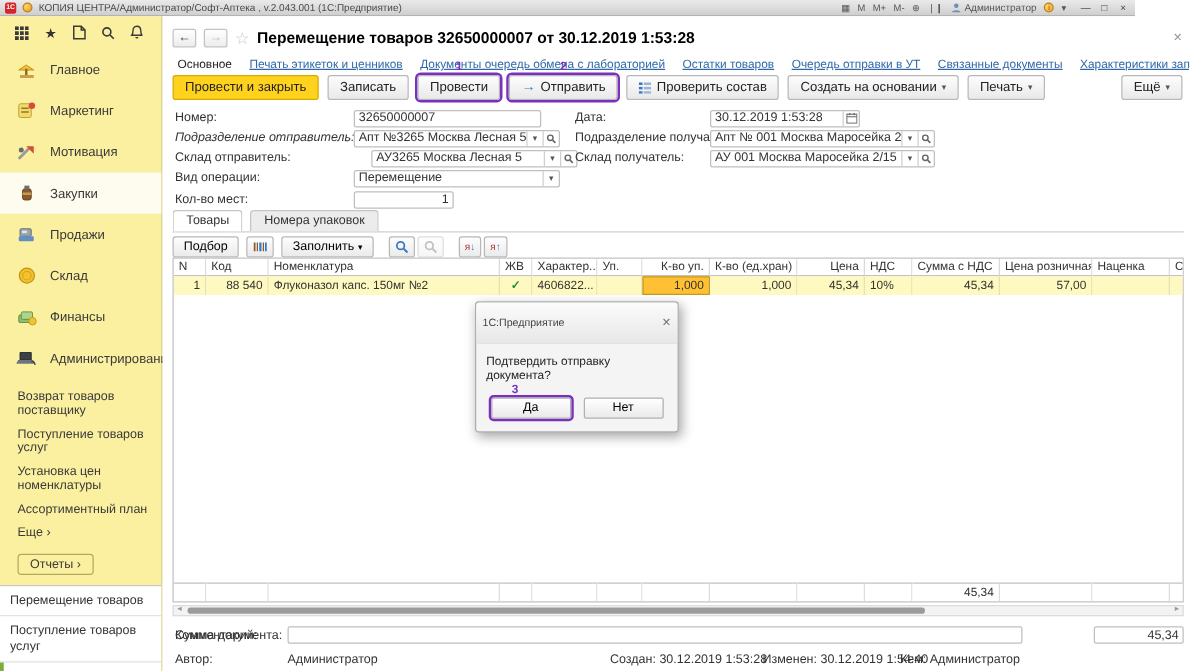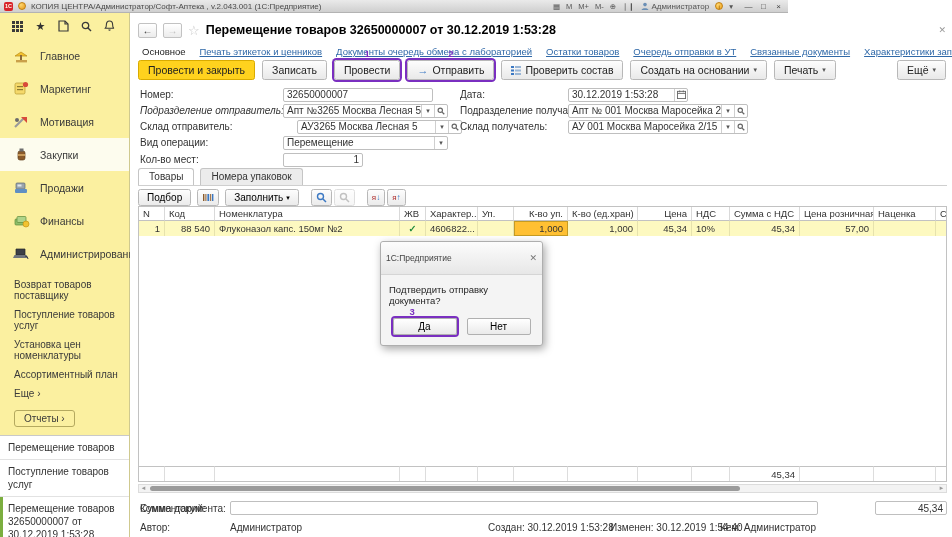--- a/index.html
+++ b/index.html
@@ -1,20 +1,20 @@
 <!DOCTYPE html>
 <html><head>
 <meta charset="utf-8">
 <style>
   * { box-sizing: border-box; margin:0; padding:0; }
   html,body { width:952px; height:537px; }
   body { position:relative; font-family:"Liberation Sans",sans-serif; background:#fff; overflow:hidden; color:#333; }
 
   
-  .titlebar { position:absolute; top:0; left:0; width:788px; height:13px;
+  .titlebar { position:absolute; top:0; left:0; width:908px; height:13px;
     background:linear-gradient(#eaeaea,#cfcfcf); border-bottom:1px solid #b3b3b3;
     display:flex; align-items:center; padding:0 4px; gap:5px; font-size:8px; color:#4a4a4a; }
   .onec-logo { width:9px; height:9px; background:#d8232a; border-radius:2px; color:#ffe; font-size:5.5px;
     display:flex; align-items:center; justify-content:center; font-weight:bold; }
   .menu-ball { width:8px; height:8px; border-radius:50%; background:radial-gradient(circle at 30% 30%,#ffd76e,#e89a1c); border:1px solid #c07f12; }
   .tb-right { margin-left:auto; display:flex; align-items:center; gap:6px; color:#555; }
   .tb-ico { font-size:7.5px; line-height:9px; }
   .tb-user { display:flex; gap:3px; align-items:center; }
   .info-ball { width:8px; height:8px; border-radius:50%; background:radial-gradient(circle at 30% 30%,#ffd76e,#f0a21f); border:1px solid #c07f12; color:#7a4d00; font-size:6px; text-align:center; line-height:8px; }
   .winctl { display:flex; gap:4px; margin-left:4px; }
@@ -225,20 +225,27 @@
           </svg></span>
         <span>Закупки</span>
       </div>
       <div class="sec-item">
         <span class="sec-icon"><svg width="19" height="19" viewBox="0 0 19 19">
             <rect x="4" y="5" width="9" height="6" rx="1" fill="#9aa4ac" stroke="#5d6a73" stroke-width=".7"></rect>
             <rect x="3" y="11" width="12" height="4" rx="1" fill="#5f8fc3"></rect>
             <rect x="5.5" y="6.5" width="4" height="2" fill="#dfe7ee"></rect>
           </svg></span>
         <span>Продажи</span>
+      </div>
+      <div class="sec-item">
+        <span class="sec-icon"><svg width="19" height="19" viewBox="0 0 19 19">
+            <circle cx="9.5" cy="9.5" r="6" fill="#f2c230" stroke="#c69312" stroke-width="1"></circle>
+            <circle cx="9.5" cy="9.5" r="3.4" fill="none" stroke="#d9a81c" stroke-width="1"></circle>
+          </svg></span>
+        <span>Склад</span>
       </div>
       <div class="sec-item">
         <span class="sec-icon"><svg width="19" height="19" viewBox="0 0 19 19">
             <rect x="3" y="8" width="9" height="6" rx="1" fill="#8fbf6a" stroke="#5d8a3a" stroke-width=".7"></rect>
             <rect x="5" y="5.5" width="9" height="6" rx="1" fill="#aed48a" stroke="#5d8a3a" stroke-width=".7"></rect>
             <circle cx="14" cy="13" r="3" fill="#f2c230" stroke="#c69312" stroke-width=".7"></circle>
           </svg></span>
         <span>Финансы</span>
       </div>
       <div class="sec-item">

